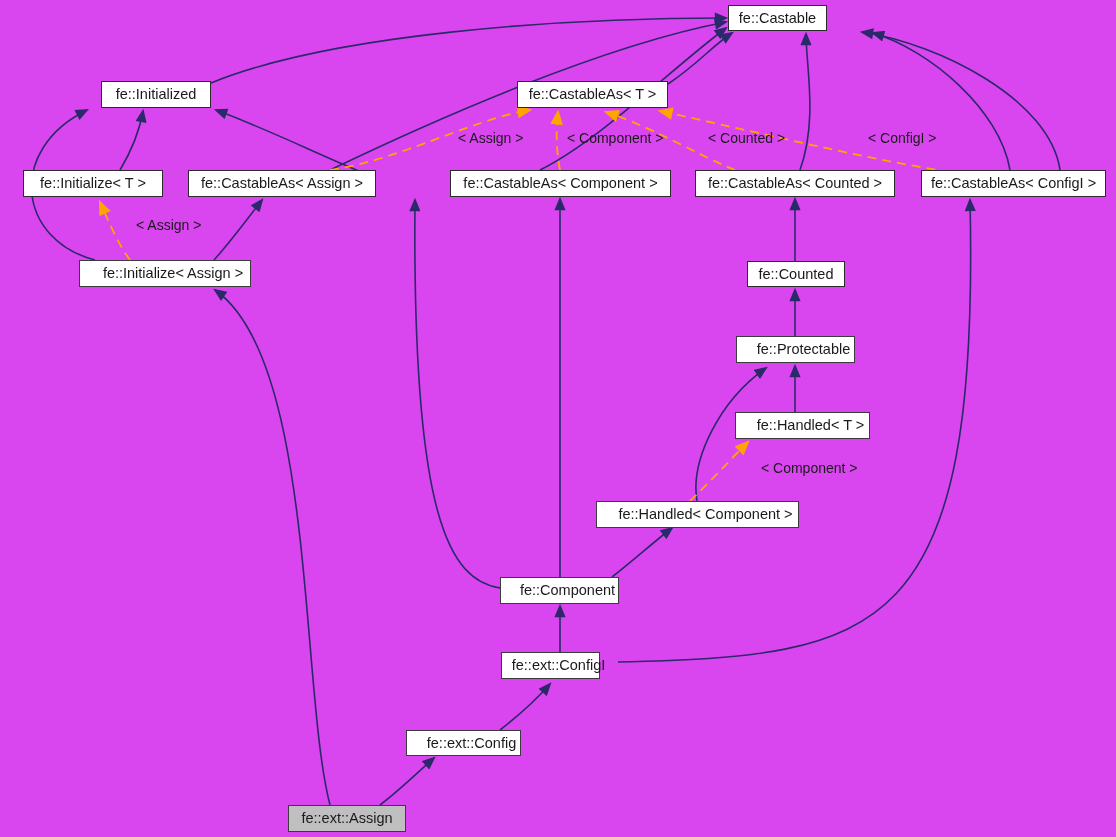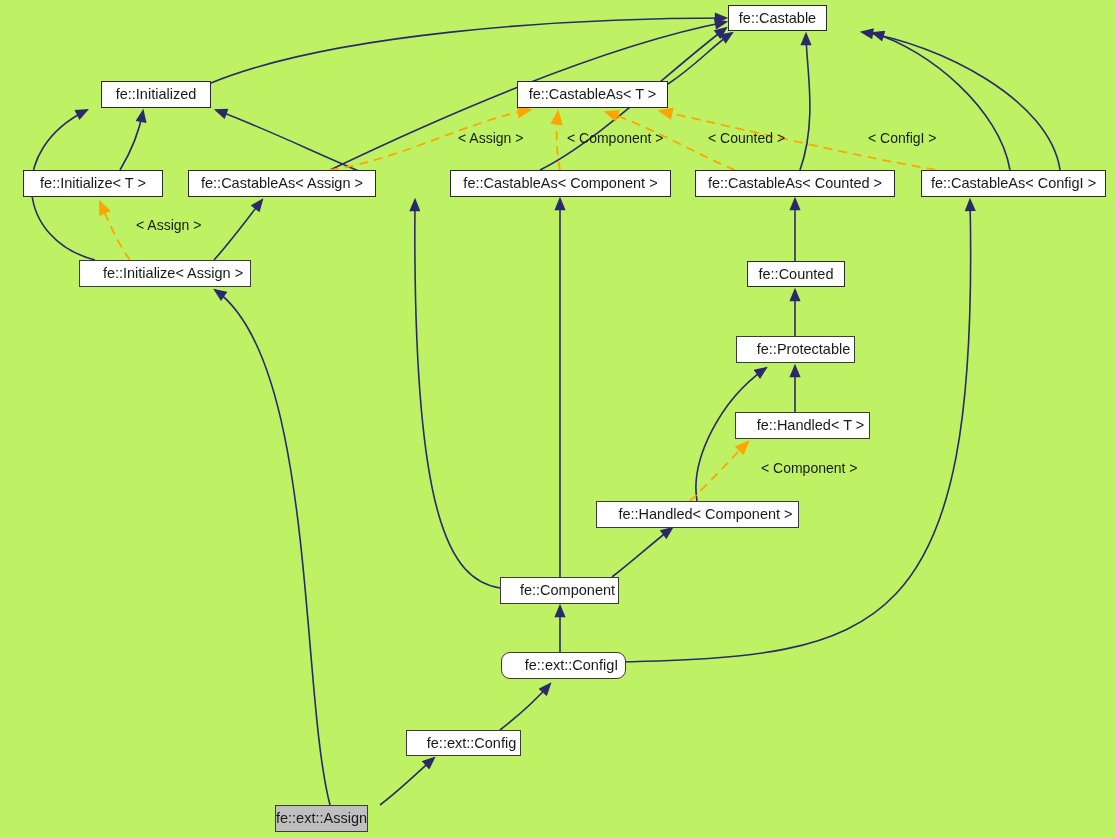--- a/index.html
+++ b/index.html
@@ -4,21 +4,21 @@
 <style>
   html, body {
     margin: 0;
     padding: 0;
     background: #ffffff;
   }
   #diagram-root {
     position: relative;
     width: 1116px;
     height: 837px;
-    background: #bef264;
+    background: #d946ef;
     font-family: "Liberation Sans", "DejaVu Sans", sans-serif;
     overflow: hidden;
   }
   #edge-layer {
     position: absolute;
     left: 0;
     top: 0;
     width: 1116px;
     height: 837px;
     pointer-events: none;
@@ -143,23 +143,23 @@
   <div class="node" style="left:188px; top:170px; width:188px; height:27px;">fe::CastableAs&lt; Assign &gt;</div>
   <div class="node" style="left:450px; top:170px; width:221px; height:27px;">fe::CastableAs&lt; Component &gt;</div>
   <div class="node" style="left:921px; top:170px; width:185px; height:27px;">fe::CastableAs&lt; ConfigI &gt;</div>
   <div class="node" style="left:695px; top:170px; width:200px; height:27px;">fe::CastableAs&lt; Counted &gt;</div>
   <div class="node" style="left:747px; top:261px; width:98px;  height:26px;">fe::Counted</div>
   <div class="node thick" style="left:79px;  top:260px; width:172px; height:27px;">fe::Initialize&lt; Assign &gt;</div>
   <div class="node thick" style="left:736px; top:336px; width:119px; height:27px;">fe::Protectable</div>
   <div class="node thick" style="left:735px; top:412px; width:135px; height:27px;">fe::Handled&lt; T &gt;</div>
   <div class="node thick" style="left:596px; top:501px; width:203px; height:27px;">fe::Handled&lt; Component &gt;</div>
   <div class="node thick" style="left:500px; top:577px; width:119px; height:27px;">fe::Component</div>
-  <div class="node thick" style="left:501px; top:652px; width:125px; height:27px;border-radius:9px;">fe::ext::ConfigI</div>
+  <div class="node thick" style="left:501px; top:652px; width:99px; height:27px;">fe::ext::ConfigI</div>
   <div class="node thick" style="left:406px; top:730px; width:115px; height:26px;">fe::ext::Config</div>
-  <div class="node highlight" style="left:275px; top:805px; width:93px; height:27px;">fe::ext::Assign</div>
+  <div class="node highlight" style="left:288px; top:805px; width:118px; height:27px;">fe::ext::Assign</div>
 
   <div class="tlabel" style="left:458px; top:131px;">&lt; Assign &gt;</div>
   <div class="tlabel" style="left:567px; top:131px;">&lt; Component &gt;</div>
   <div class="tlabel" style="left:708px; top:131px;">&lt; Counted &gt;</div>
   <div class="tlabel" style="left:868px; top:131px;">&lt; ConfigI &gt;</div>
   <div class="tlabel" style="left:136px; top:218px;">&lt; Assign &gt;</div>
   <div class="tlabel" style="left:761px; top:461px;">&lt; Component &gt;</div>
 
 </div>
 

